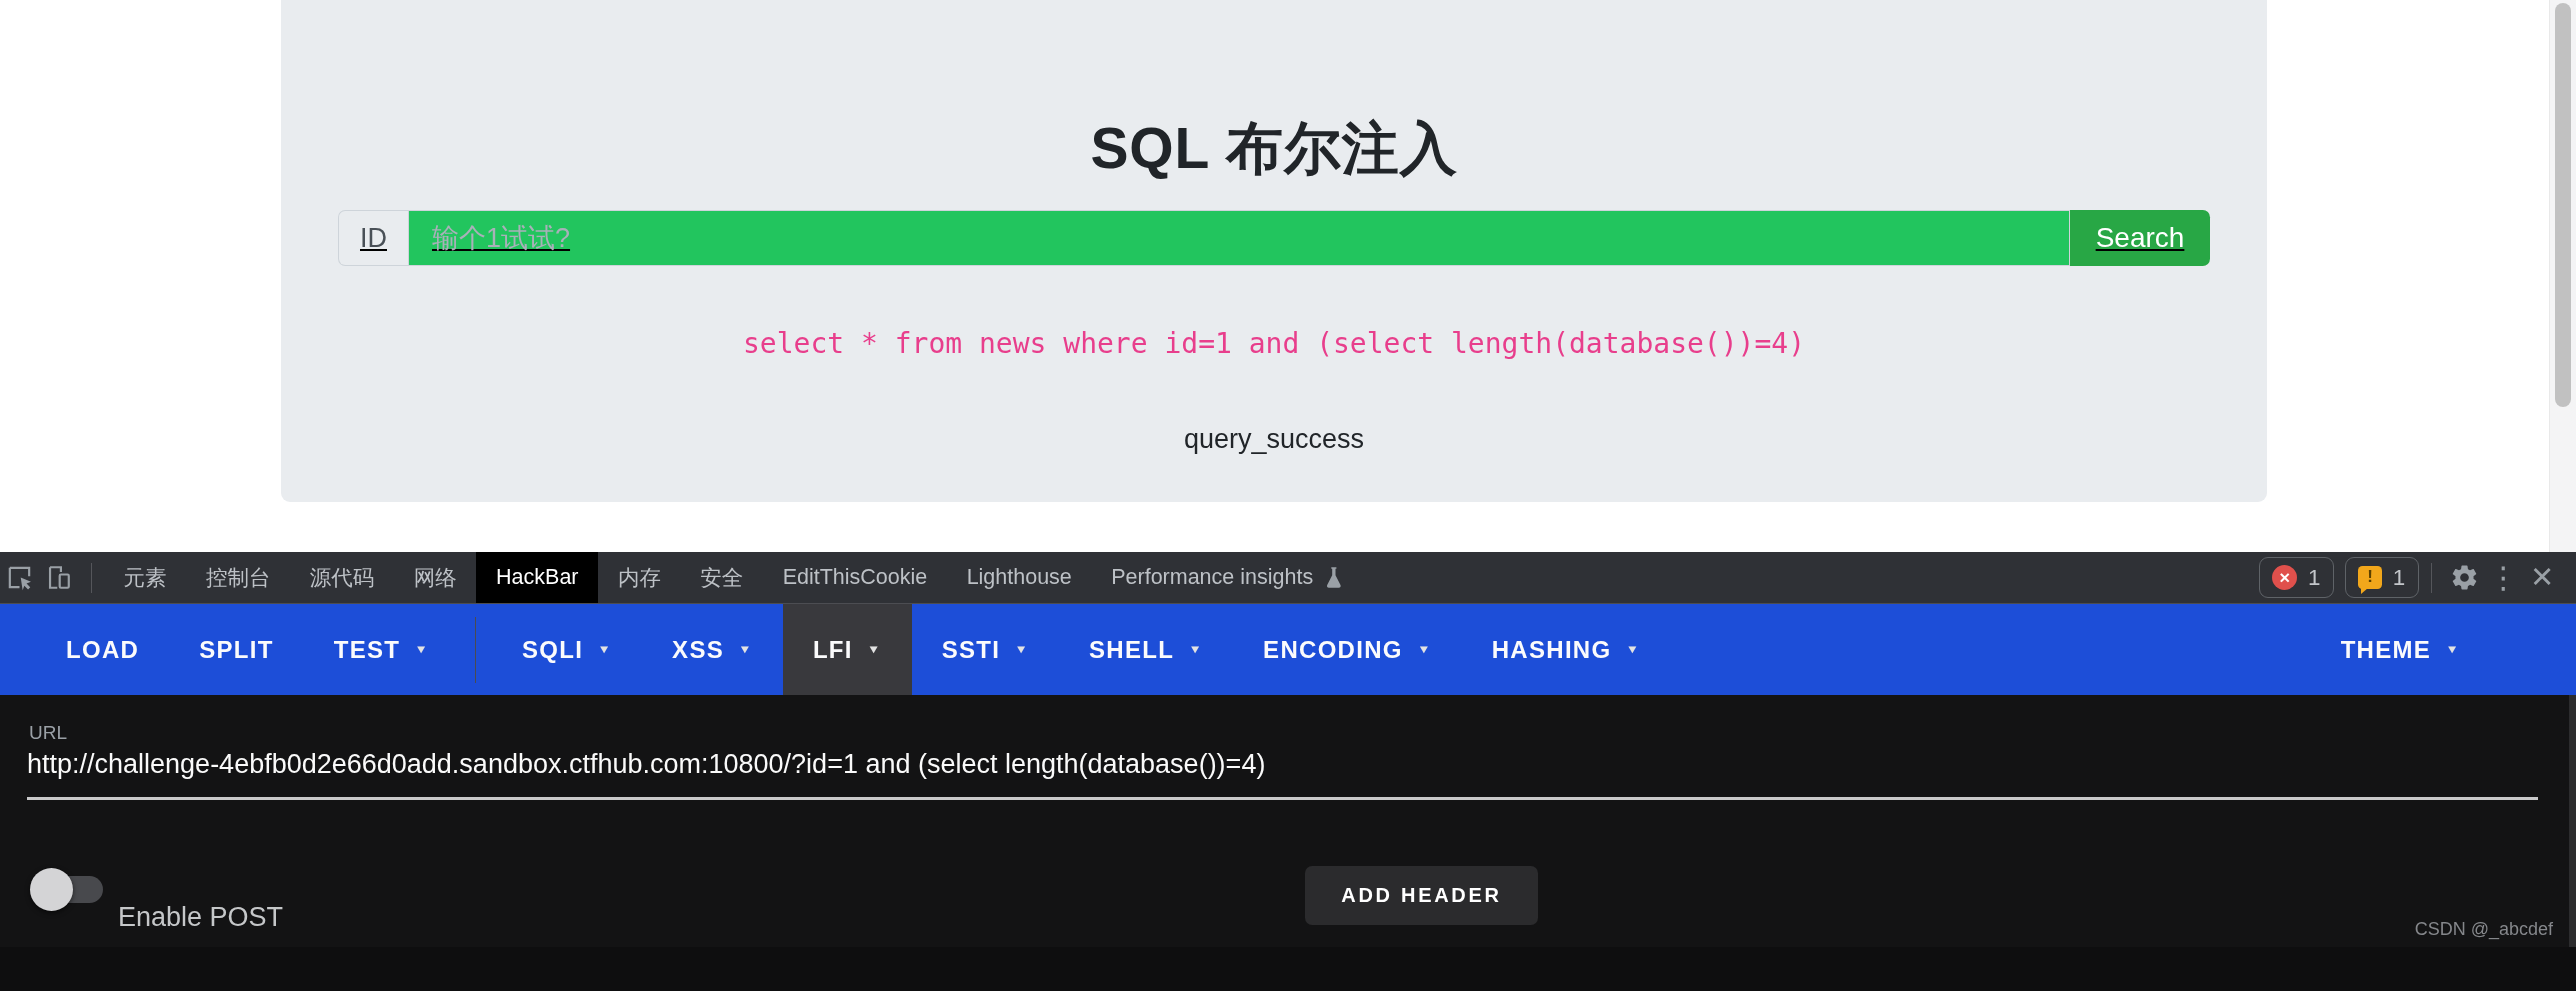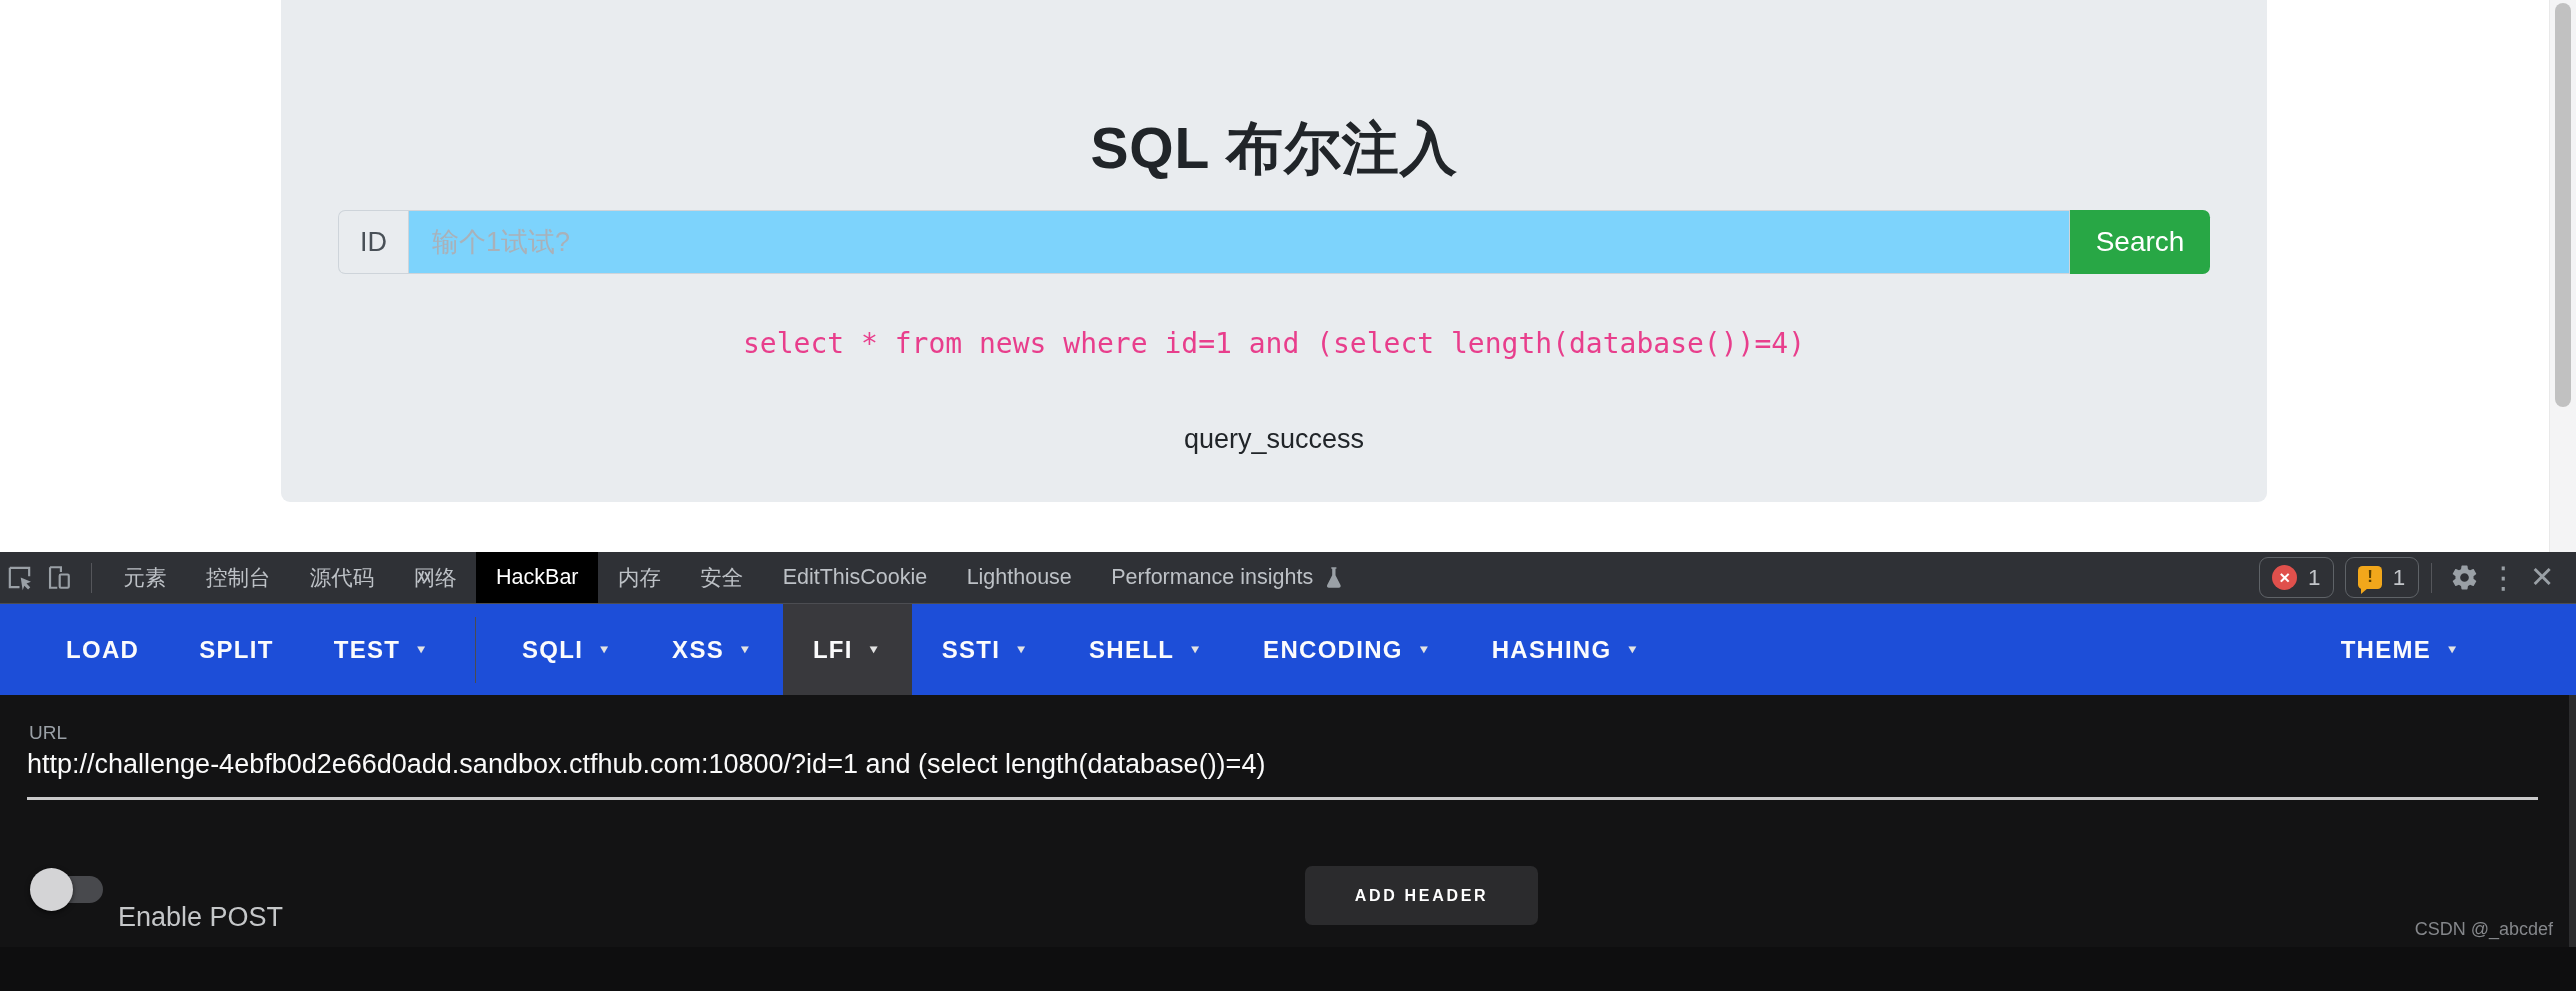--- a/index.html
+++ b/index.html
@@ -5,25 +5,25 @@
   html,body{margin:0;padding:0;background:#0e0e0f;}
   #root{position:relative;width:2576px;height:991px;overflow:hidden;
         font-family:"Liberation Sans",sans-serif;}
 
   
   .page{position:absolute;left:0;top:0;width:2576px;height:552px;background:#ffffff;}
   .jumbotron{position:absolute;left:281px;top:0;width:1986px;height:502px;
              background:#e9ecef;border-radius:0 0 9px 9px;}
   .page-title{position:absolute;left:0;top:111px;width:100%;text-align:center;
               font-size:57px;font-weight:700;color:#212529;letter-spacing:0.9px;}
-  .input-group{position:absolute;left:57px;top:210px;width:1872px;height:64px;display:flex;}
+  .input-group{position:absolute;left:57px;top:210px;width:1872px;height:56px;display:flex;text-decoration:underline;}
   .id-addon{width:70px;background:#e9ecef;border:1.8px solid #ced4da;border-right:none;
             border-radius:7.2px 0 0 7.2px;display:flex;align-items:center;justify-content:center;
             font-size:27px;color:#495057;box-sizing:border-box;}
-  .id-input{flex:1;border:1.8px solid #ced4da;border-radius:0;background:#7dd3fc;outline:none;
+  .id-input{flex:1;border:1.8px solid #ced4da;border-radius:0;background:#22c55e;outline:none;
             font-size:27px;color:#495057;padding:8px 23px;box-sizing:border-box;
             font-family:"Liberation Sans",sans-serif;}
   .id-input::placeholder{color:#a9b1b9;}
   .search-btn{width:140px;background:#28a745;border:none;border-radius:0 7.2px 7.2px 0;
               color:#ffffff;font-size:28px;cursor:pointer;font-family:"Liberation Sans",sans-serif;}
   .sql-line{position:absolute;left:0;top:327px;width:100%;text-align:center;
             font-family:"DejaVu Sans Mono",monospace;font-size:28px;color:#e83e8c;}
   .result-line{position:absolute;left:0;top:424px;width:100%;text-align:center;
                font-size:27px;color:#212529;}
   .page-scrollbar{position:absolute;right:0;top:0;width:27px;height:552px;
@@ -74,21 +74,21 @@
   .url-value{position:absolute;left:27px;top:54px;font-size:27px;color:#fafafa;white-space:nowrap;}
   .url-underline{position:absolute;left:27px;top:102px;width:2511px;height:2.7px;background:#c9c9ca;}
   .switch{position:absolute;left:30px;top:173px;width:81px;height:43px;cursor:pointer;}
   .switch-track{position:absolute;left:7.2px;top:8px;width:66px;height:27px;border-radius:13.4px;
                 background:#48494d;}
   .switch-thumb{position:absolute;left:0;top:0;width:43px;height:43px;border-radius:50%;
                 background:#d4d4d6;box-shadow:0 1.8px 5.4px rgba(0,0,0,.55);}
   .post-label{position:absolute;left:118px;top:173px;height:43px;line-height:43px;
               font-size:27px;color:#c5c7c9;margin-top:28px;}
   .add-header-btn{position:absolute;left:1305px;top:171px;width:233px;height:59px;
-                  background:#2b2b2d;border:none;border-radius:7.2px;color:#ffffff;font-size:16px;
+                  background:#2b2b2d;border:none;border-radius:7.2px;color:#ffffff;font-size:20px;
                   font-weight:600;letter-spacing:2.7px;cursor:pointer;
                   font-family:"Liberation Sans",sans-serif;}
   .watermark{position:absolute;right:23px;bottom:7.2px;font-size:18px;color:#85878b;}
 </style>
 </head>
 <body>
 
 <div id="root">
 
   <div class="page">

